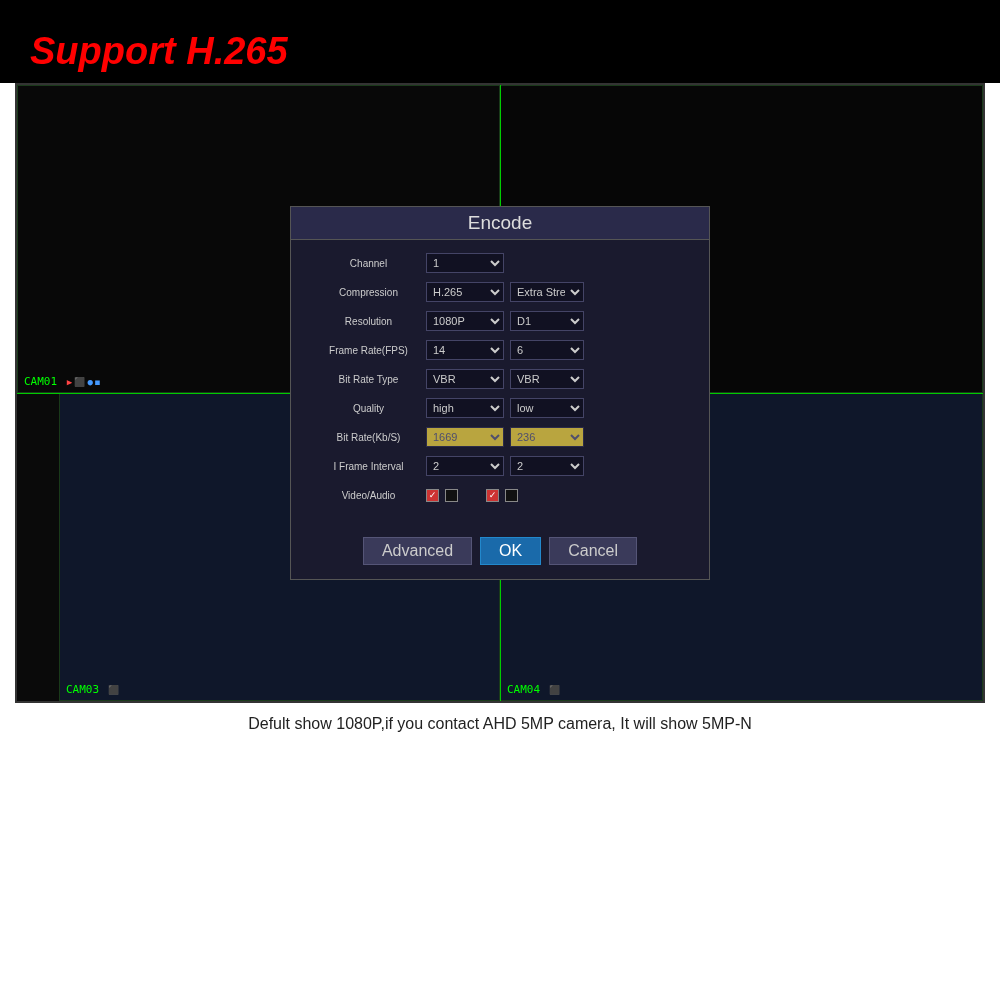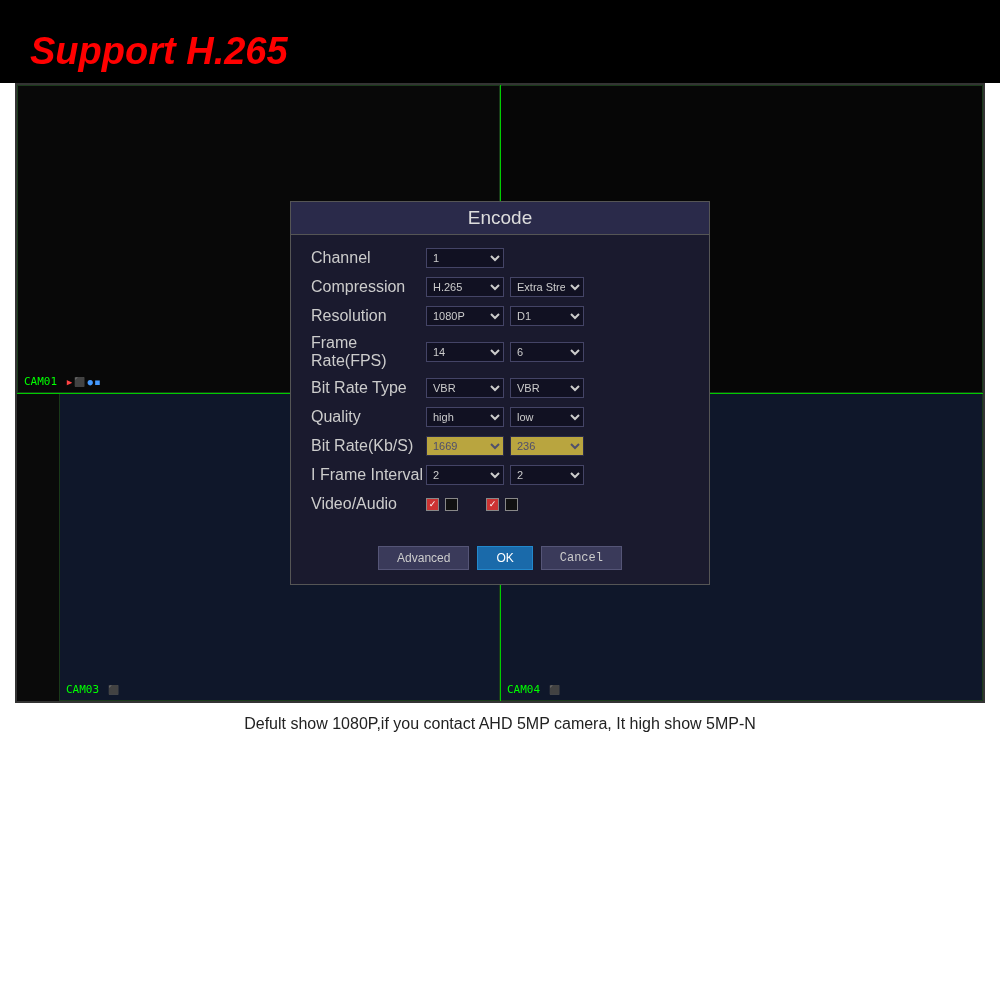--- a/index.html
+++ b/index.html
@@ -114,22 +114,23 @@
     }
     .form-row {
       display: flex;
       align-items: center;
       margin-bottom: 7px;
       min-height: 22px;
     }
     .form-label {
       width: 115px;
       color: #cccccc;
-      font-size: 16px;
+      font-size: 10px;
       flex-shrink: 0;
+      text-align: center;
     }
     .form-controls {
       display: flex;
       gap: 6px;
       align-items: center;
     }
     .select-box {
       background: #111122;
       color: #cccccc;
       border: 1px solid #444466;
@@ -175,39 +176,38 @@
       justify-content: center;
     }
     .dialog-footer {
       display: flex;
       justify-content: center;
       gap: 8px;
       padding: 12px 20px 14px;
     }
     .btn {
       padding: 4px 18px;
-      font-size: 12px;
+      font-size: 16px;
       cursor: pointer;
       border: none;
       color: #fff;
     }
     .btn-gray {
       background: #3a3a5a;
       border: 1px solid #555577;
       color: #cccccc;
     }
     .btn-blue {
       background: #1a6aaa;
       border: 1px solid #2288cc;
     }
     .btn-cancel {
       background: #3a3a5a;
       border: 1px solid #555577;
       color: #cccccc;
-      font-family: Liberation Mono, monospace;
     }
 
     
     .bottom-section {
       padding: 12px 20px;
       background: #fff;
     }
     .caption-text {
       font-size: 16px;
       color: #222;
@@ -391,14 +391,14 @@
       <div class="dialog-footer">
         <button class="btn btn-gray">Advanced</button>
         <button class="btn btn-blue">OK</button>
         <button class="btn btn-cancel">Cancel</button>
       </div>
     </div>
   </div>
 </div>
 
 <div class="bottom-section">
-  <div class="caption-text">Defult show 1080P,if you contact AHD 5MP camera, It high show 5MP-N</div>
+  <div class="caption-text">Defult show 1080P,if you contact AHD 5MP camera, It will show 5MP-N</div>
 </div>
 
 </body></html>

